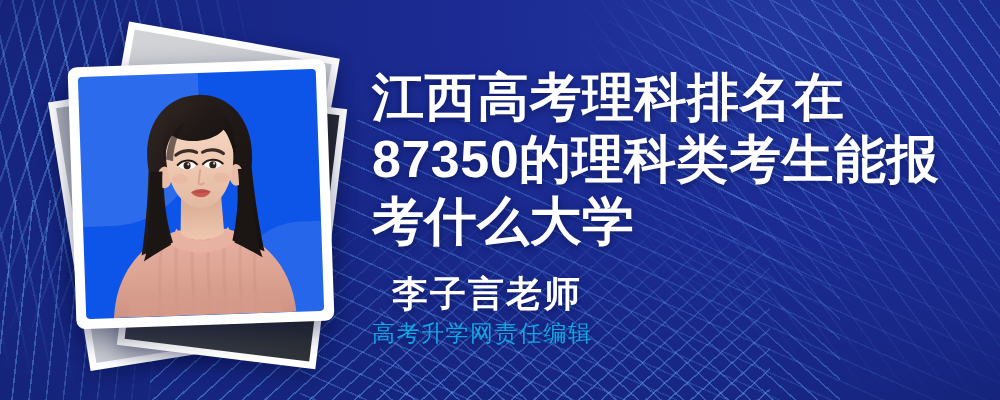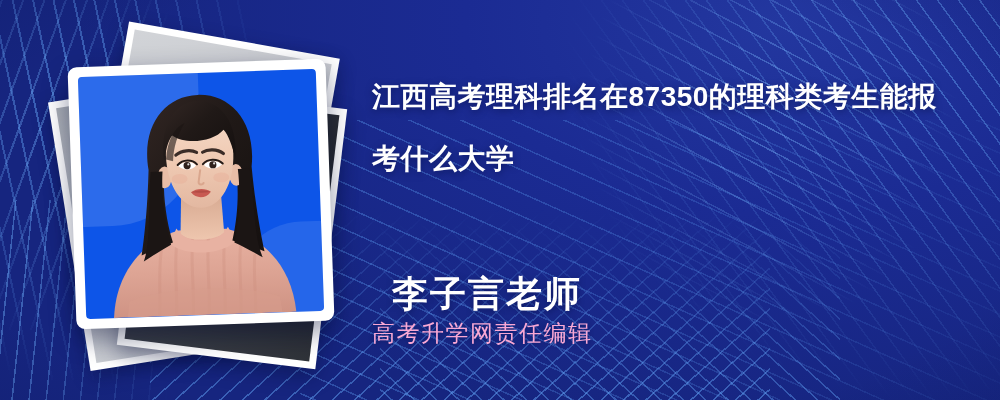--- a/index.html
+++ b/index.html
@@ -278,41 +278,41 @@
     top: 0;
     width: 600px;
     height: 400px;
   }
   .title {
     position: absolute;
     top: 66px;
     left: 0;
     width: 580px;
     color: #ffffff;
-    font-size: 28px;
+    font-size: 52px;
     font-weight: bold;
     line-height: 62px;
     letter-spacing: 0.5px;
     text-shadow: 0 2px 7px rgba(5,12,60,0.55);
   }
   .author-name {
     position: absolute;
     top: 270px;
     left: 20px;
     color: #ffffff;
     font-size: 36px;
     font-weight: bold;
     letter-spacing: 2px;
     text-shadow: 0 2px 6px rgba(5,12,60,0.5);
   }
   .author-role {
     position: absolute;
     top: 318px;
     left: 0px;
-    color: #f9a8d4;
+    color: #0ea5e9;
     font-size: 23px;
     font-weight: normal;
     letter-spacing: 1.5px;
     text-shadow: 0 1px 5px rgba(5,12,60,0.45);
     text-align: right;
   }
 </style>
 </head>
 <body>
 

